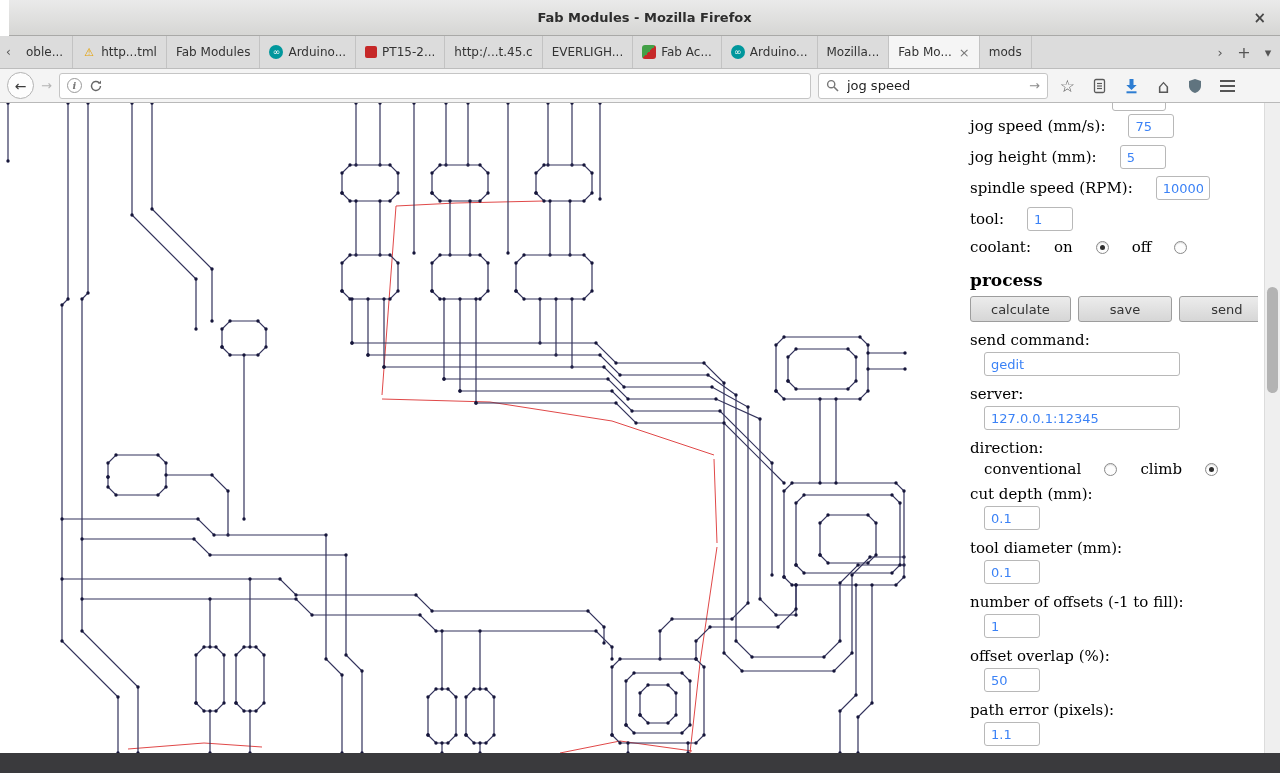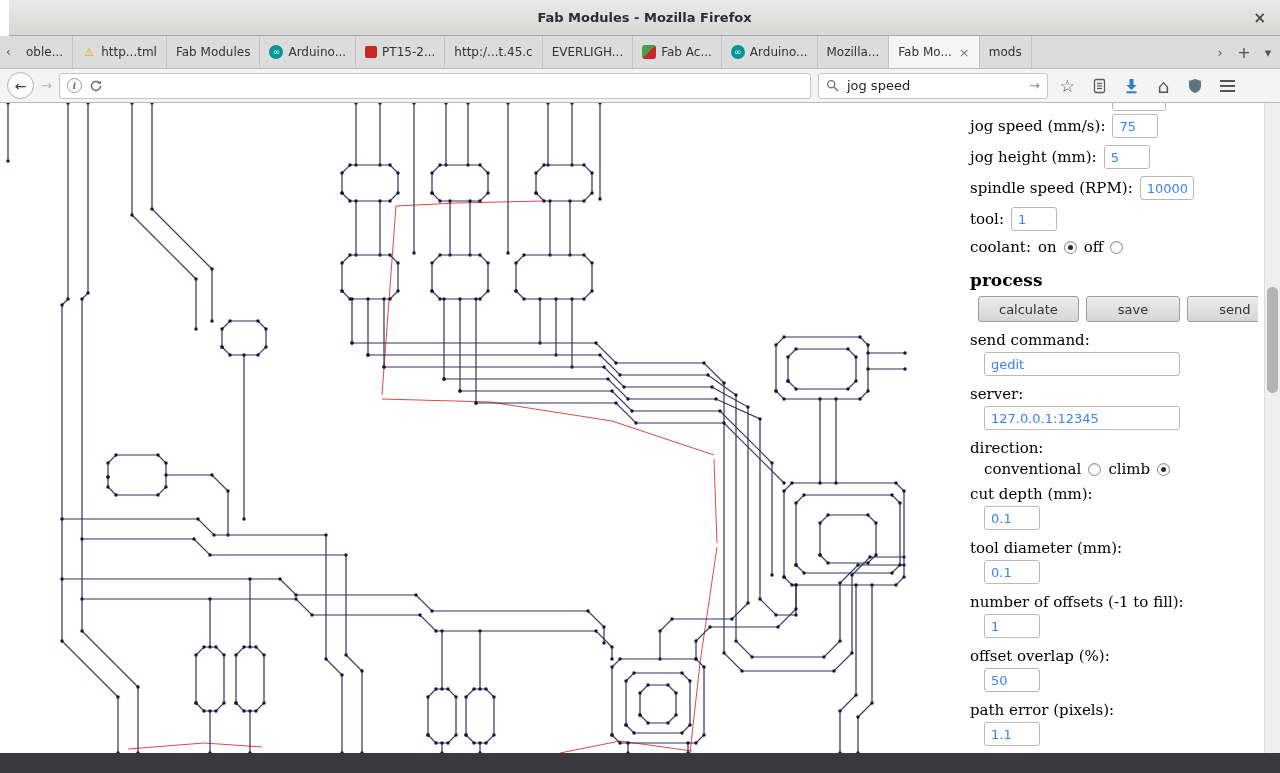--- a/index.html
+++ b/index.html
@@ -69,30 +69,30 @@
   .burger { display:flex; flex-direction:column; gap:3px; }
   .burger i { width:15px; height:2px; background:#555; }
   
   .main { position:relative; height:650px; background:#fff; overflow:hidden; }
   .canvas { position:absolute; left:0; top:0; width:960px; height:650px; }
   .panel {
     position:absolute; left:962px; top:0; width:296px; height:650px;
     padding:4px 0 0 8px; font-family:"DejaVu Serif", serif; font-size:15px; color:#000;
     overflow:hidden;
   }
-  .inline-row { display:flex; align-items:center; gap:7px; margin:7px 0; }
+  .inline-row { display:flex; align-items:center; gap:23px; margin:7px 0; }
   .flabel { margin:9px 0 3px; }
   input.field {
     border:1px solid #b8b8b8; border-radius:3px; height:24px; padding:1px 6px;
     font:13px "DejaVu Sans", sans-serif; color:#3b82f6; background:#fff;
   }
   .w-sm { width:46px; } .w-md { width:54px; } .w-lg { width:196px; } .w-num { width:56px; }
   .indent { margin-left:14px; }
   .section-title { font-weight:bold; font-size:17px; margin:14px 0 6px; }
-  .btn-row { display:flex; gap:7px; margin:2px 8px 4px; width:282px; }
+  .btn-row { display:flex; gap:7px; margin:2px 0 4px; width:282px; }
   button.pbtn {
     background:linear-gradient(#ececec,#d6d6d6); border:1px solid #9d9d9d; border-radius:3px;
     color:#333; font:13px "DejaVu Sans", sans-serif; height:26px; padding:0 31px;
   }
   .pbtn.calc { padding:0 20px; }
   .pbtn.send { margin-left:auto; }
   .radio {
     width:13px; height:13px; border:1px solid #8a8a8a; border-radius:50%;
     background:#fdfdfd; display:inline-block; position:relative; flex:none;
     box-shadow:inset 0 1px 1px rgba(0,0,0,.15);

